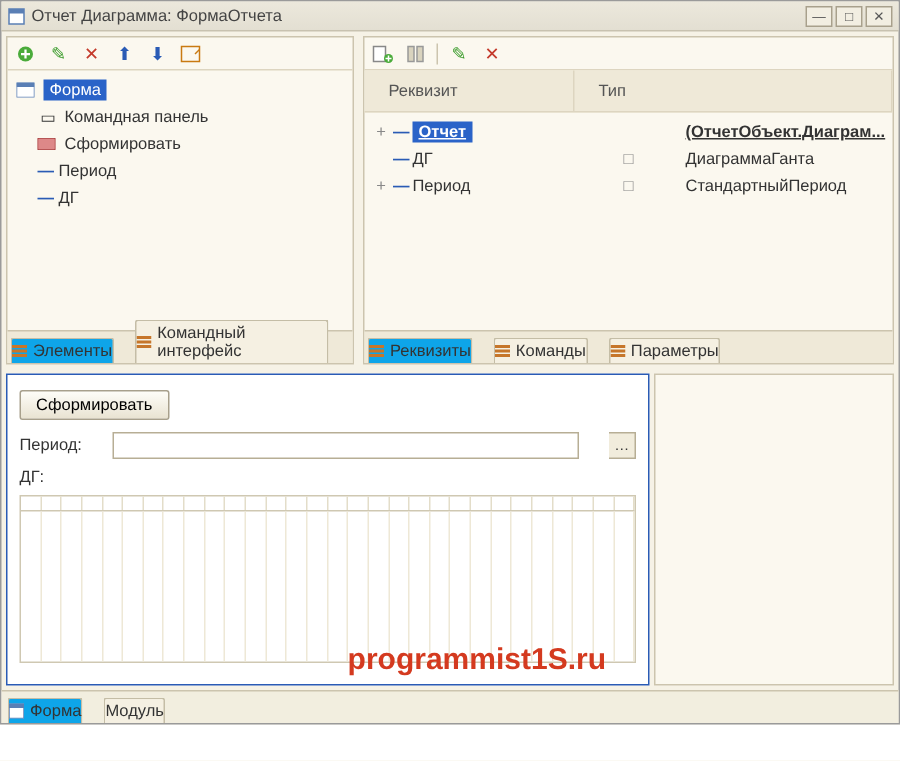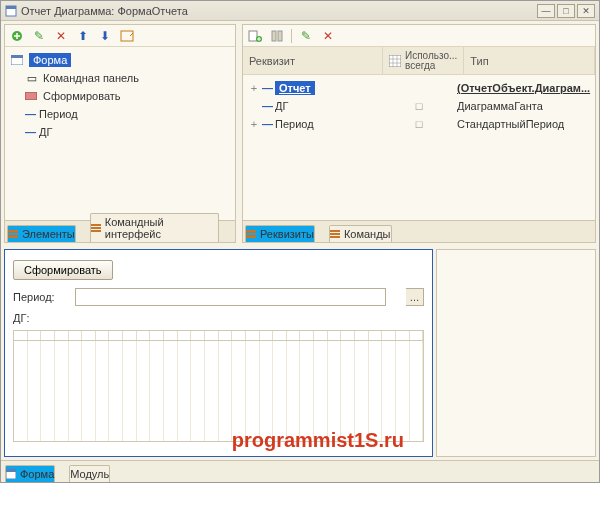--- a/index.html
+++ b/index.html
@@ -27,21 +27,21 @@
   .tree { flex:1; padding:4px 2px; overflow:auto;}
   .tree-row { display:flex; align-items:center; height:18px; padding-left:4px;}
   .tree-row.selected .label { background:#2a63c8; color:#fff; padding:1px 4px;}
   .tree-icon { width:14px; text-align:center; margin-right:4px;}
   .indent { width:14px;}
   .bottom-tabs{ display:flex; border-top:1px solid #ccc4ae; background:#efe9d8; height:22px; align-items:flex-end; padding:0 2px;}
   .tab { padding:2px 0; border:1px solid #c4bda6; border-bottom:none; margin-right:14px; background:#f5f0e2; font-size:11px; display:flex; align-items:center; gap:4px; border-radius:2px 2px 0 0;}
   .tab.active { background:#0ea5e9;}
   .tab-ic { width:10px;height:10px;}
   .attrib-head { display:flex; border-bottom:1px solid #ddd5c0; background:#efe9d8; height:28px;}
-  .attrib-head .col { padding:2px 6px; border-right:1px solid #ddd5c0; display:flex; align-items:center; gap:4px; color:#555;}
+  .attrib-head .col { padding:2px 16px; border-right:1px solid #ddd5c0; display:flex; align-items:center; gap:4px; color:#555;}
   .c1{flex:0 0 140px;} .c2{flex:0 0 68px;font-size:10px;line-height:1;} .c3{flex:1;}
   .attrib-row { display:flex; height:18px; align-items:center;}
   .attrib-row .a1{flex:0 0 140px;display:flex;align-items:center;padding-left:4px;gap:3px;}
   .attrib-row .a2{flex:0 0 68px;text-align:center;color:#888;}
   .attrib-row .a3{flex:1;padding-left:4px;}
   .attrib-row.selected .a1 .lbl{background:#2a63c8;color:#fff;padding:1px 4px;}
   .bold{font-weight:bold;text-decoration:underline;}
   .preview-area{flex:1;display:flex;}
   .preview{flex:1;margin:3px;border:1px solid #2a5bb5;background:#fff;padding:10px 8px;position:relative;}
   .side{width:160px;margin:3px 3px 3px 0;border:1px solid #ccc4ae;background:#fbf8ef;}
@@ -175,30 +175,20 @@
               </svg>
             </span>
           <span style="width:1px;height:14px;background:#ccc4ae;"></span>
           <span class="tbtn green">✎</span>
           <span class="tbtn red">✕</span>
         </div>
         <div class="attrib-head">
           <div class="col c1">
               <span>Реквизит</span>
             </div>
-          <div class="col c2">
-              <span class="hdr-ic">
-                <svg width="12" height="12">
-                  <rect width="12" height="12" fill="#fff" stroke="#888"></rect>
-                  <path d="M4 0v12M8 0v12M0 4h12M0 8h12" stroke="#888" stroke-width="0.5"></path>
-                </svg>
-              </span>
-              <span style="white-space:pre-line">Использо...
-всегда</span>
-            </div>
           <div class="col c3">
               <span>Тип</span>
             </div>
         </div>
         <div class="tree">
           <div class="attrib-row selected">
             <div class="a1">
                 <span class="expand">+</span>
                 <span class="minus">—</span>
                 <span class="lbl bold">Отчет</span>
@@ -239,20 +229,30 @@
           <div class="tab">
               <span class="tab-ic">
                 <svg width="10" height="10">
                   <rect y="1" width="10" height="2" fill="#c6762a"></rect>
                   <rect y="4" width="10" height="2" fill="#c6762a"></rect>
                   <rect y="7" width="10" height="2" fill="#c6762a"></rect>
                 </svg>
               </span>
               <span>Команды</span>
             </div>
+          <div class="tab">
+              <span class="tab-ic">
+                <svg width="10" height="10">
+                  <rect y="1" width="10" height="2" fill="#c6762a"></rect>
+                  <rect y="4" width="10" height="2" fill="#c6762a"></rect>
+                  <rect y="7" width="10" height="2" fill="#c6762a"></rect>
+                </svg>
+              </span>
+              <span>Параметры</span>
+            </div>
         </div>
       </div>
     </div>
 
     <div class="preview-area">
       <div class="preview">
         <button class="btn3d">Сформировать</button>
         <div class="formrow">
           <span>Период:</span>
           <div class="inputbox"></div>

